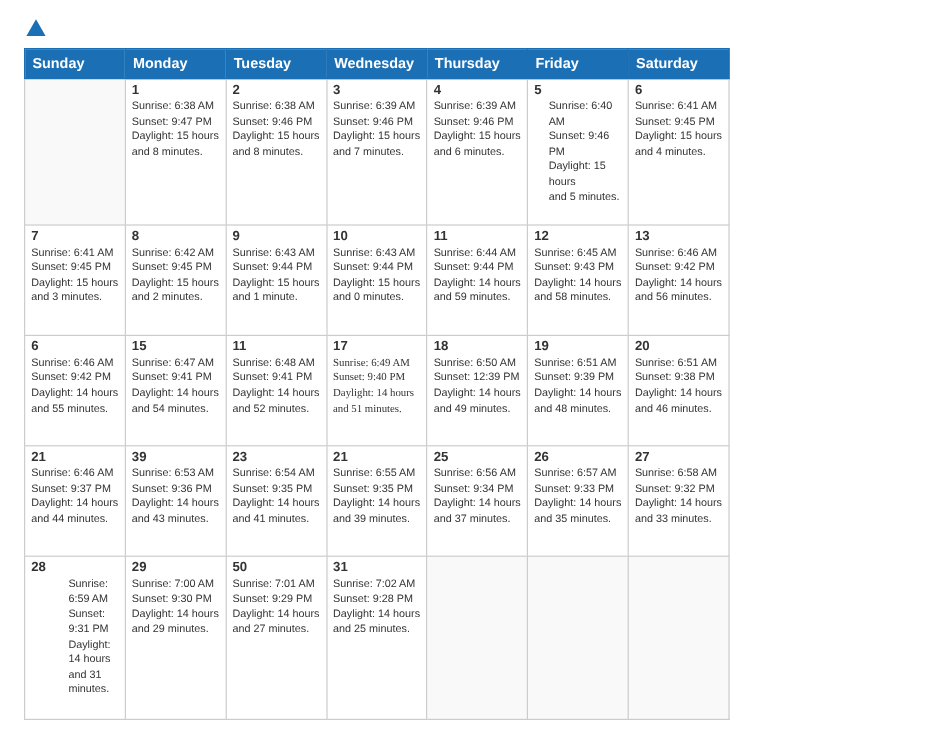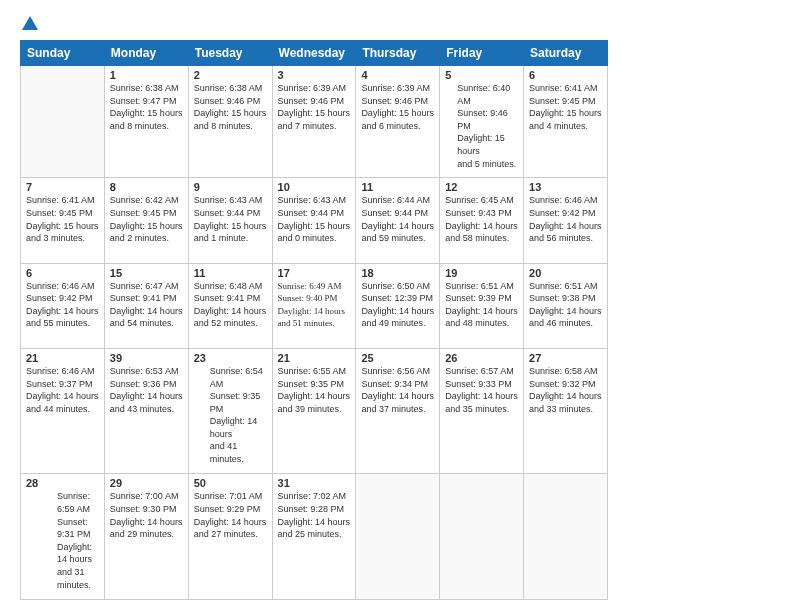--- a/index.html
+++ b/index.html
@@ -293,21 +293,21 @@
           </td>
           <td>
             <span class="day-num">39</span>
             <div class="cell-content" style="white-space: pre-line;">Sunrise: 6:53 AM
 Sunset: 9:36 PM
 Daylight: 14 hours
 and 43 minutes.</div>
           </td>
           <td>
             <span class="day-num">23</span>
-            <div class="cell-content" style="white-space: pre-line; margin-left: 16px;">Sunrise: 6:54 AM
+            <div class="cell-content" style="white-space: pre-line;">Sunrise: 6:54 AM
 Sunset: 9:35 PM
 Daylight: 14 hours
 and 41 minutes.</div>
           </td>
           <td>
             <span class="day-num">21</span>
             <div class="cell-content" style="white-space: pre-line;">Sunrise: 6:55 AM
 Sunset: 9:35 PM
 Daylight: 14 hours
 and 39 minutes.</div>

